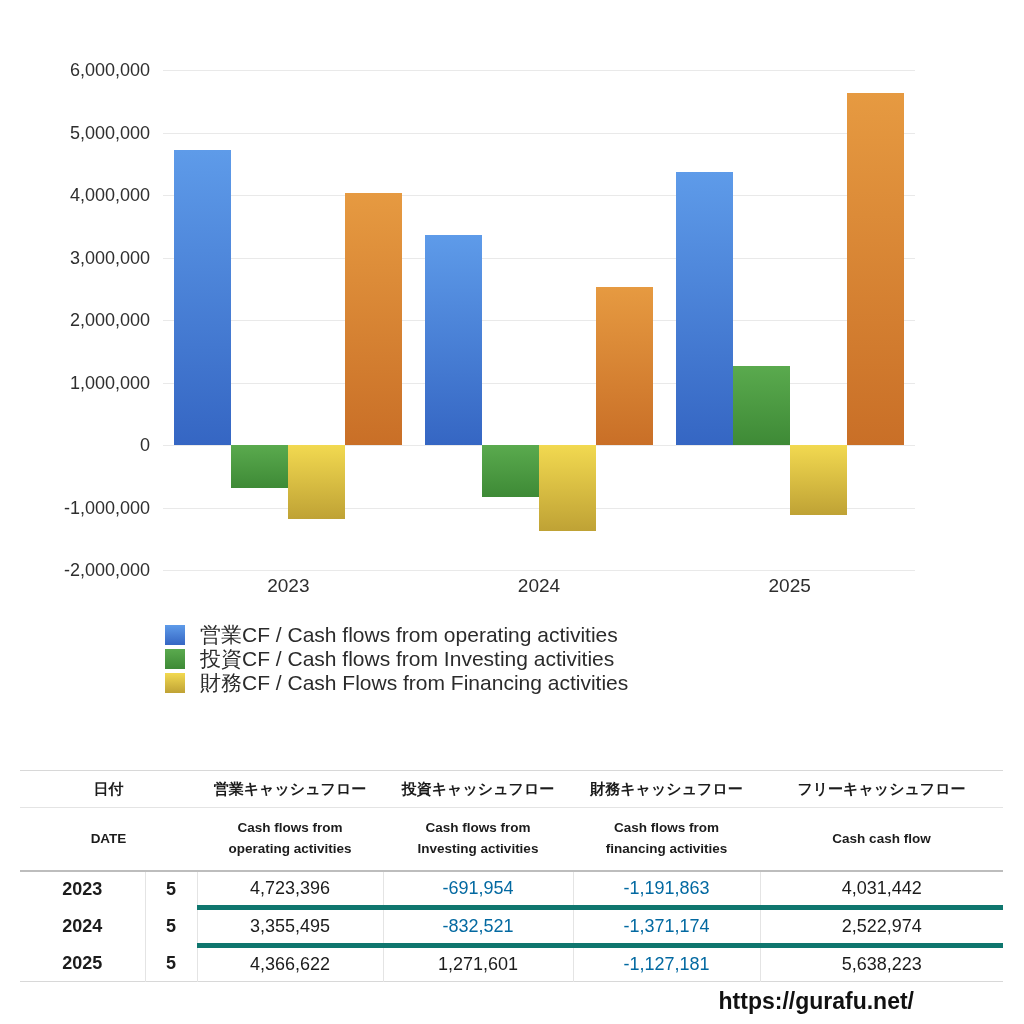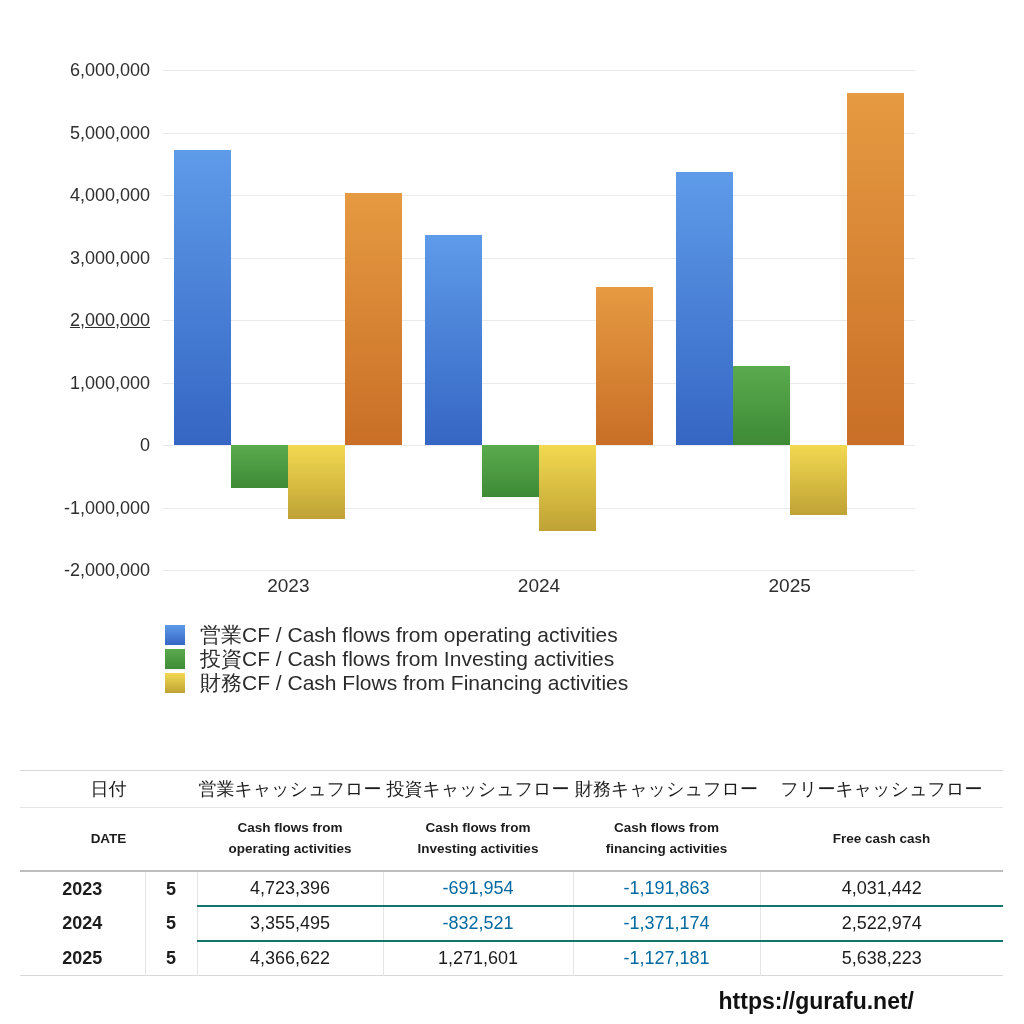--- a/index.html
+++ b/index.html
@@ -21,45 +21,45 @@
   .legend{position:absolute;left:165px;top:623px;text-align:center;}
   .legend-item{display:flex;align-items:center;height:24px;}
   .legend-swatch{width:20px;height:20px;margin-right:15px;flex:0 0 auto;}
   .legend-label{font-size:21px;color:#2b2b2b;white-space:nowrap;}
 
   
   table.data-table{position:absolute;left:20px;top:770px;width:983px;
                    border-collapse:collapse;table-layout:fixed;
                    border-top:1px solid #d8d8d8;border-bottom:1px solid #d8d8d8;}
   .data-table th,.data-table td{text-align:center;vertical-align:middle;color:#1c1c1c;padding:0;}
-  .hrow1 th{height:36px;font-size:18px;font-weight:400;border-bottom:1px solid #e4e4e4;}
+  .hrow1 th{height:36px;font-size:15px;font-weight:700;border-bottom:1px solid #e4e4e4;}
   .hrow2 th{height:62px;font-size:13.5px;font-weight:700;white-space:pre-line;line-height:1.55;
             border-bottom:2px solid #bdbdbd;}
   .data-table tbody td{height:33px;font-size:18px;}
   .data-table tbody td + td{border-left:1px solid #e4e4e4;}
-  .data-table tbody tr:not(:last-child) td.val{border-bottom:2px solid #0f766e;}
+  .data-table tbody tr:not(:last-child) td.val{border-bottom:5px solid #0f766e;}
   td.year{font-weight:700;font-size:21px;}
   td.month{font-weight:700;font-size:19px;}
   td.neg{color:#0369a1;}
 
   
   .footer{position:absolute;top:988px;right:34px;font-size:23px;font-weight:700;color:#111;}
 </style>
 </head>
 <body>
 
 <div class="canvas">
 
   <div class="chart">
     <div class="ylabels">
         <div class="ytick" style="top: -11px;">6,000,000</div>
         <div class="ytick" style="top: 51.5px;">5,000,000</div>
         <div class="ytick" style="top: 114px;">4,000,000</div>
         <div class="ytick" style="top: 176.5px; text-align: right;">3,000,000</div>
-        <div class="ytick" style="top: 239px; text-decoration: underline;">2,000,000</div>
+        <div class="ytick" style="top: 239px;">2,000,000</div>
         <div class="ytick" style="top: 301.5px;">1,000,000</div>
         <div class="ytick" style="top: 364px;">0</div>
         <div class="ytick" style="top: 426.5px;">-1,000,000</div>
         <div class="ytick" style="top: 489px;">-2,000,000</div>
       </div>
     <div class="plot">
         <div class="gridline" style="top: 0px; background: rgb(233, 233, 233);"></div>
         <div class="gridline" style="top: 62.5px; background: rgb(233, 233, 233);"></div>
         <div class="gridline" style="top: 125px; background: rgb(233, 233, 233);"></div>
         <div class="gridline" style="top: 187.5px; background: rgb(233, 233, 233);"></div>
@@ -120,21 +120,21 @@
         <th>フリーキャッシュフロー</th>
       </tr>
       <tr class="hrow2">
         <th colspan="2">DATE</th>
         <th>Cash flows from
 operating activities</th>
         <th>Cash flows from
 Investing activities</th>
         <th>Cash flows from
 financing activities</th>
-        <th>Free cash cash</th>
+        <th>Cash cash flow</th>
       </tr>
     </thead>
     <tbody>
         <tr>
           <td class="year">2023</td>
           <td class="month">5</td>
           <td class="val">4,723,396</td>
           <td class="val neg">-691,954</td>
           <td class="val neg">-1,191,863</td>
           <td class="val">4,031,442</td>

